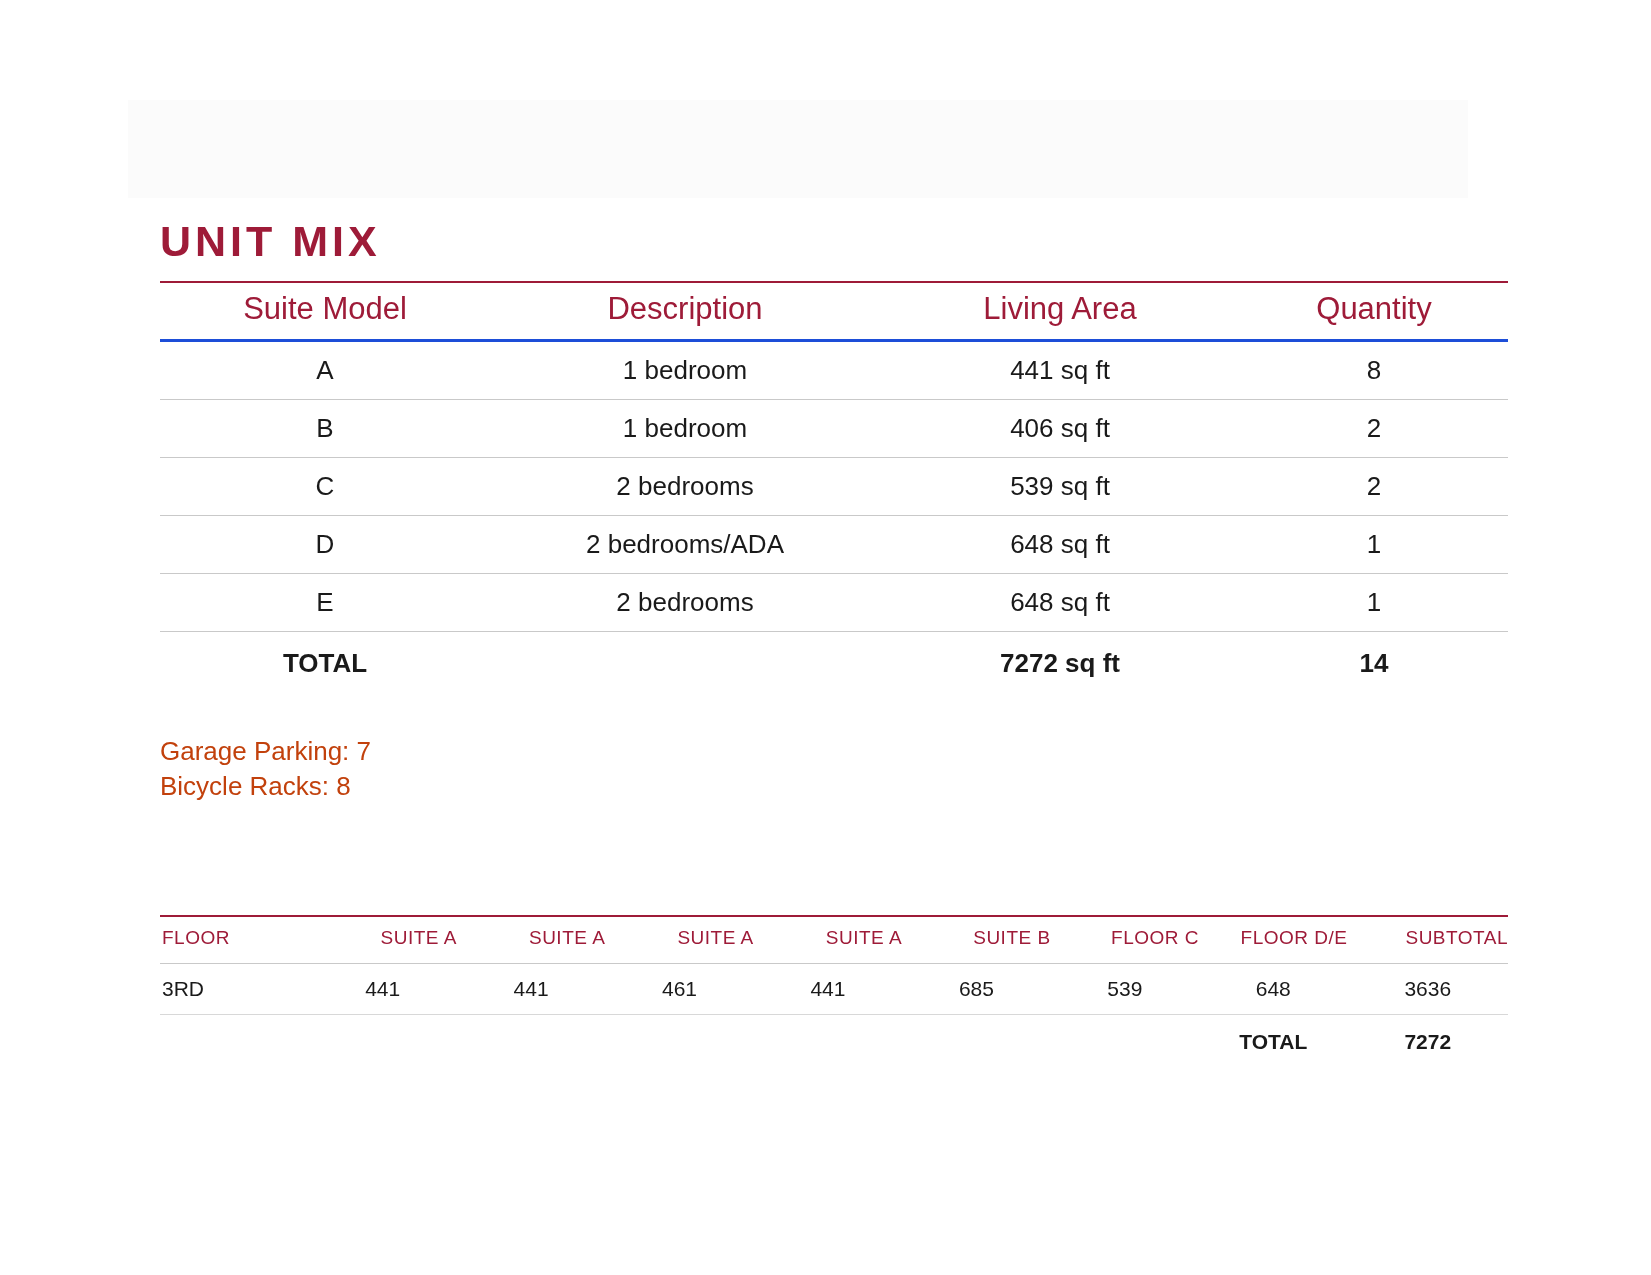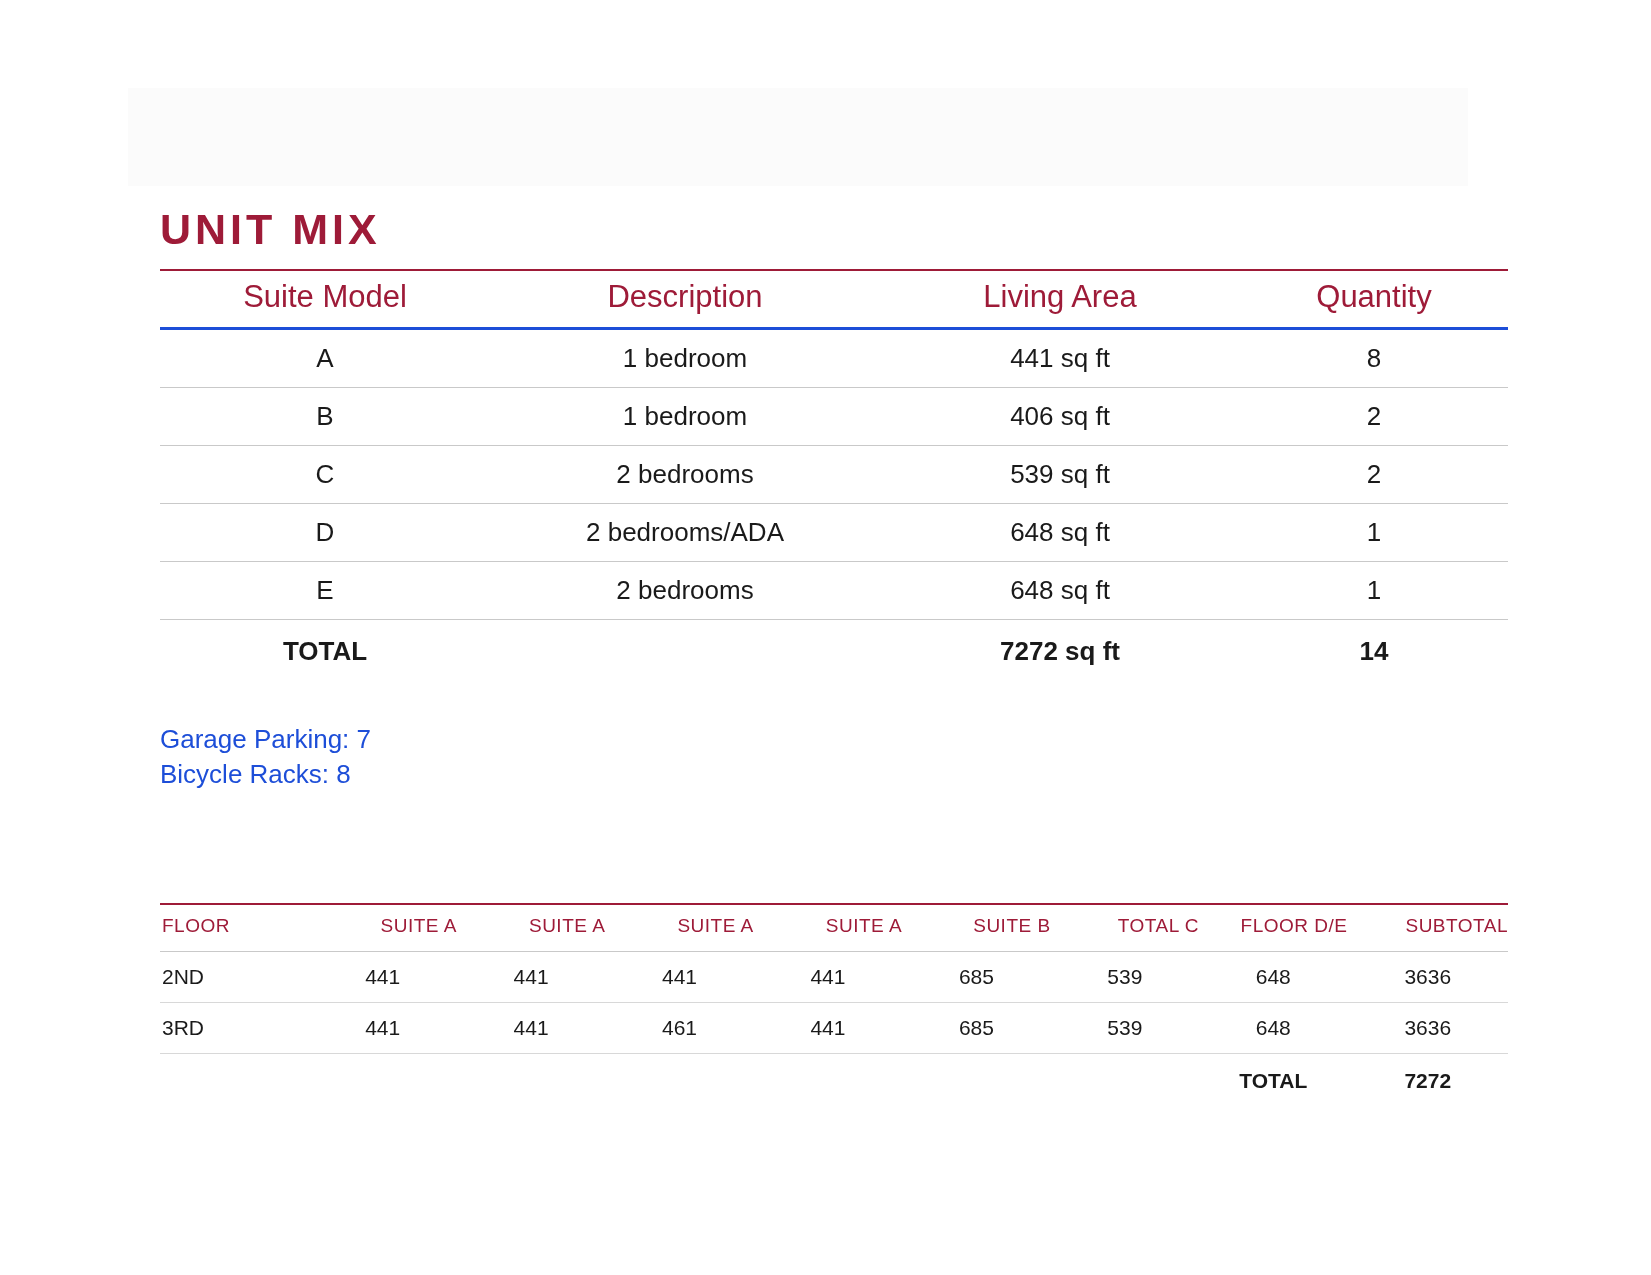--- a/index.html
+++ b/index.html
@@ -10,21 +10,21 @@
   body {
     width: 1651px;
     height: 1275px;
     font-family: "Liberation Sans", sans-serif;
     color: #1a1a1a;
     position: relative;
     overflow: hidden;
   }
   .page {
     position: absolute;
-    left: 0; top: 0;
+    left: 0; top: 12px;
     width: 1651px;
     height: 1027px;
     background: #ffffff;
   }
   .top-band {
     position: absolute;
     left: 128px;
     top: 88px;
     width: 1340px;
     height: 98px;
@@ -76,21 +76,21 @@
   .col-desc    { width: 390px; }
   .col-area    { width: 360px; }
   .col-qty     { width: 268px; }
   td.left-align { text-align: left; padding-left: 2px; }
 
   
   .notes {
     margin-top: 42px;
     font-size: 26px;
     line-height: 1.32;
-    color: #1d4ed8;
+    color: #c2410c;
   }
 
   
   table.floors {
     margin-top: 112px;
     width: 1348px;
     border-collapse: collapse;
     table-layout: fixed;
   }
   table.floors th {
@@ -205,37 +205,26 @@
           <col class="fc-sub">
       </colgroup>
       <thead>
         <tr>
           <th class="first">FLOOR</th>
           <th>SUITE A</th>
           <th>SUITE A</th>
           <th>SUITE A</th>
           <th>SUITE A</th>
           <th>SUITE B</th>
-          <th>TOTAL C</th>
+          <th>FLOOR C</th>
           <th>FLOOR D/E</th>
           <th>SUBTOTAL</th>
         </tr>
       </thead>
       <tbody>
-        <tr>
-          <td class="first">2ND</td>
-          <td>441</td>
-          <td>441</td>
-          <td>441</td>
-          <td>441</td>
-          <td>685</td>
-          <td>539</td>
-          <td>648</td>
-          <td>3636</td>
-        </tr>
         <tr>
           <td class="first">3RD</td>
           <td>441</td>
           <td>441</td>
           <td>461</td>
           <td>441</td>
           <td>685</td>
           <td>539</td>
           <td>648</td>
           <td>3636</td>

